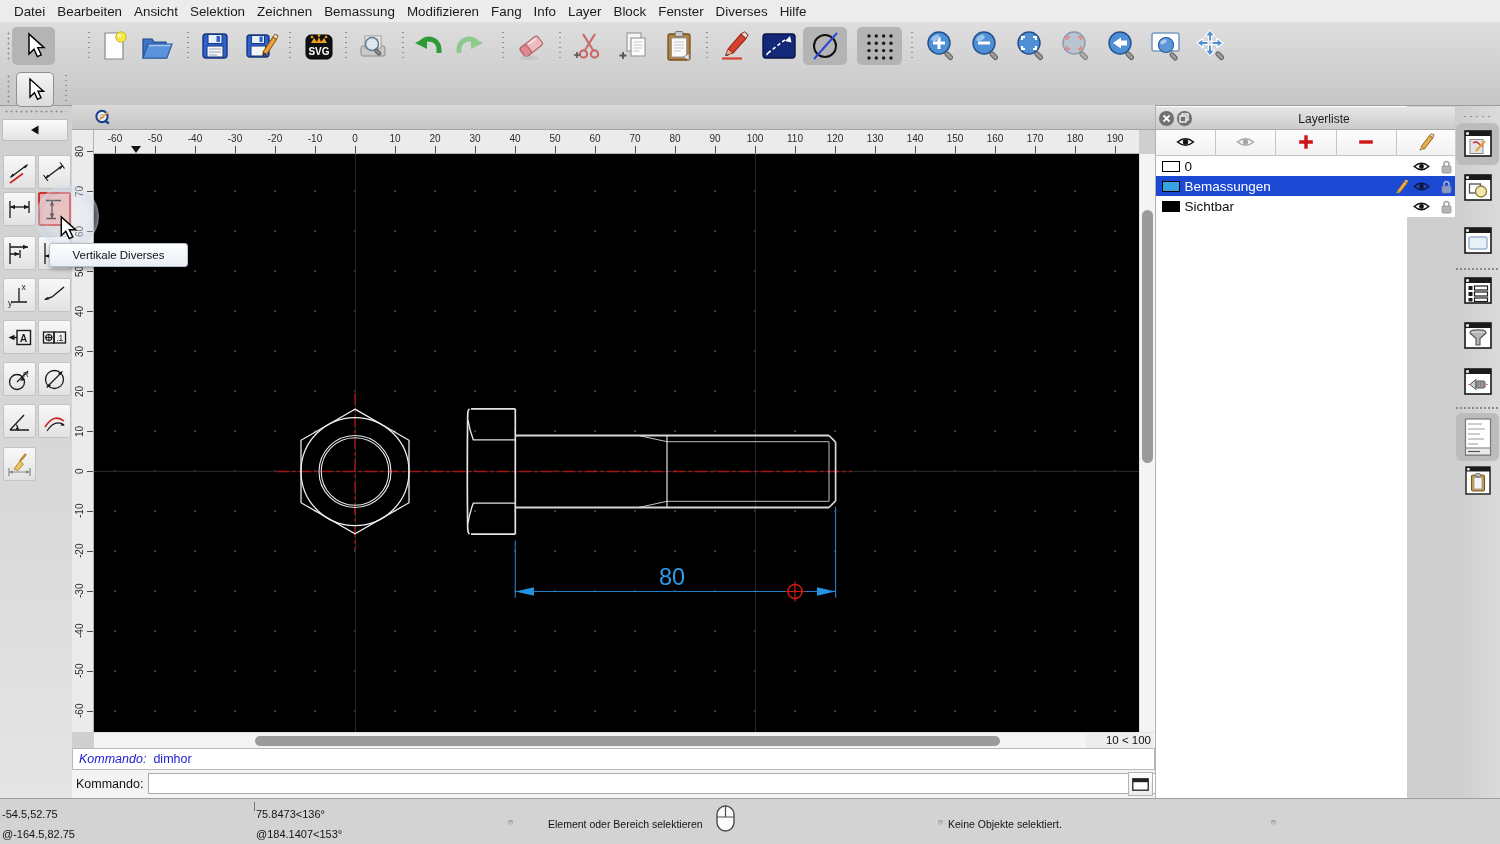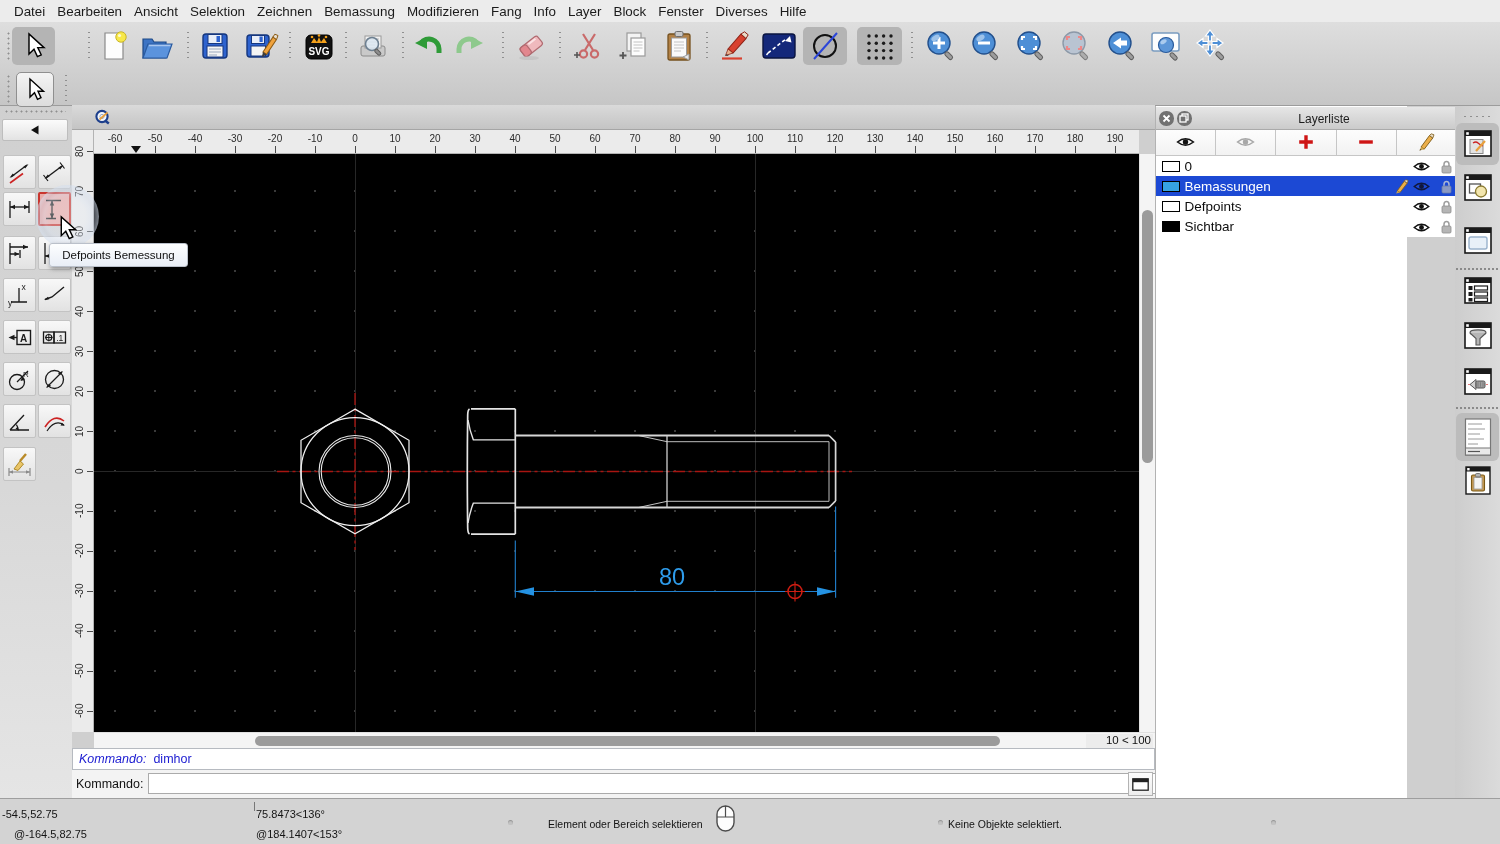--- a/index.html
+++ b/index.html
@@ -68,21 +68,21 @@
   #cmd-history .khl { color:#1b1bd1; font-style:italic; }
   #cmd-history .khv { color:#1b1bd1; margin-left:7px; }
   #cmd-input-row { position:absolute; left:0; top:21.5px; width:1083px; height:28px; background:#f3f3f3; }
   #cmd-label { position:absolute; left:4px; top:7px; font-size:12.5px; color:#111; }
   #cmd-input { position:absolute; left:76px; top:3.5px; width:1048px; height:21px; background:#fff; border:1px solid #ababab; font-size:12px; padding:0 4px; font-family:"Liberation Sans", sans-serif; }
   #cmd-kb-btn { position:absolute; left:1056px; top:2.5px; width:25px; height:24px; background:linear-gradient(#fdfdfd,#ededed); border:1px solid #b3b3b3; display:flex; align-items:center; justify-content:center; }
 
   
   #status-bar { position:absolute; left:0; top:797.5px; width:1500px; height:46.5px; background:#d3d3d3; border-top:1px solid #9e9e9e; font-size:11px; color:#141414; }
   #sb-abs { position:absolute; left:2px; top:9px; }
-  #sb-rel { position:absolute; left:14px; top:29px; }
+  #sb-rel { position:absolute; left:2px; top:29px; }
   #sb-polar1 { position:absolute; left:256px; top:9px; }
   #sb-polar2 { position:absolute; left:256px; top:29px; }
   #sb-tick { position:absolute; left:254px; top:3px; width:1px; height:9px; background:#777; }
   #sb-hint { position:absolute; left:548px; top:19px; font-size:10.5px; }
   #sb-selinfo { position:absolute; left:948px; top:19px; font-size:10.5px; }
   .sb-dot { position:absolute; width:5px; height:5px; border-radius:50%; background:#c2c2c2; box-shadow:inset 0 1px 1px rgba(0,0,0,0.25); }
   #sb-dot1 { left:508px; top:21px; } #sb-dot2 { left:938px; top:21px; } #sb-dot3 { left:1271px; top:21px; }
   #sb-mouse { position:absolute; left:714px; top:5px; }
 
   
@@ -925,39 +925,20 @@
         </span>
         <span class="row-lock">
 
           <svg class="lock-sel" width="13" height="14" viewBox="0 0 13 14">
             <path d="M4,6 V4.4 Q4,1.6 6.5,1.6 Q9,1.6 9,4.4 V6" fill="none" stroke="#aab6d4" stroke-width="1.5"></path>
             <rect x="2" y="6" width="9" height="7" rx="1.2" fill="#8b9ac4" stroke="#6d7da8" stroke-width="0.8"></rect>
           </svg>
         </span>
       </div>
 
-      <div class="layer-row">
-        <span class="swatch" style="background: rgb(255, 255, 255);"></span>
-        <span class="layer-label">Defpoints</span>
-
-        <span class="row-eye">
-          <svg class="eye-norm" width="17" height="11" viewBox="0 0 17 11">
-            <path d="M1.2,5.5 Q8.5,-0.8 15.8,5.5 Q8.5,11.8 1.2,5.5 Z" fill="none" stroke="#111" stroke-width="1.4"></path>
-            <circle cx="8.5" cy="5.5" r="2.4" fill="#111"></circle>
-          </svg>
-
-        </span>
-        <span class="row-lock">
-          <svg class="lock-norm" width="13" height="14" viewBox="0 0 13 14">
-            <path d="M4,6 V4.4 Q4,1.6 6.5,1.6 Q9,1.6 9,4.4 V6" fill="none" stroke="#9e9e9e" stroke-width="1.5"></path>
-            <rect x="2" y="6" width="9" height="7" rx="1.2" fill="#b5b5b5" stroke="#8d8d8d" stroke-width="0.8"></rect>
-          </svg>
-
-        </span>
-      </div>
 
 
       <div class="layer-row">
         <span class="swatch" style="background: rgb(0, 0, 0);"></span>
         <span class="layer-label">Sichtbar</span>
 
         <span class="row-eye">
           <svg class="eye-norm" width="17" height="11" viewBox="0 0 17 11">
             <path d="M1.2,5.5 Q8.5,-0.8 15.8,5.5 Q8.5,11.8 1.2,5.5 Z" fill="none" stroke="#111" stroke-width="1.4"></path>
             <circle cx="8.5" cy="5.5" r="2.4" fill="#111"></circle>
@@ -1060,16 +1041,16 @@
       <rect x="1" y="1" width="24" height="4.5" fill="#1a1a1a"></rect>
       <rect x="2.2" y="2" width="2.4" height="2.4" fill="#fff"></rect>
       <rect x="6.5" y="9" width="13" height="16" rx="1.5" fill="#c59a55" stroke="#7c5a16" stroke-width="1.1"></rect>
       <rect x="9" y="11.5" width="8" height="11.5" fill="#f4f4f4" stroke="#9a9a9a" stroke-width="0.8"></rect>
       <rect x="10.5" y="7.5" width="5" height="3.4" rx="1.2" fill="#b5b5b5" stroke="#6e6e6e" stroke-width="0.9"></rect>
     </svg>
   </div>
 </div>
 
 <div id="hover-glow"></div>
-<div id="tooltip">Defpoints Bemessung</div>
+<div id="tooltip">Vertikale Diverses</div>
 <svg id="cursor" width="17" height="26" viewBox="0 0 20 29">
   <polygon points="1.5,1.5 1.5,23.5 6.8,18.4 10.9,27 15.1,25 11,16.6 18.4,16.6" fill="#fff" stroke="#000" stroke-width="1.7" stroke-linejoin="miter"></polygon>
 </svg>
 
 </body></html>

